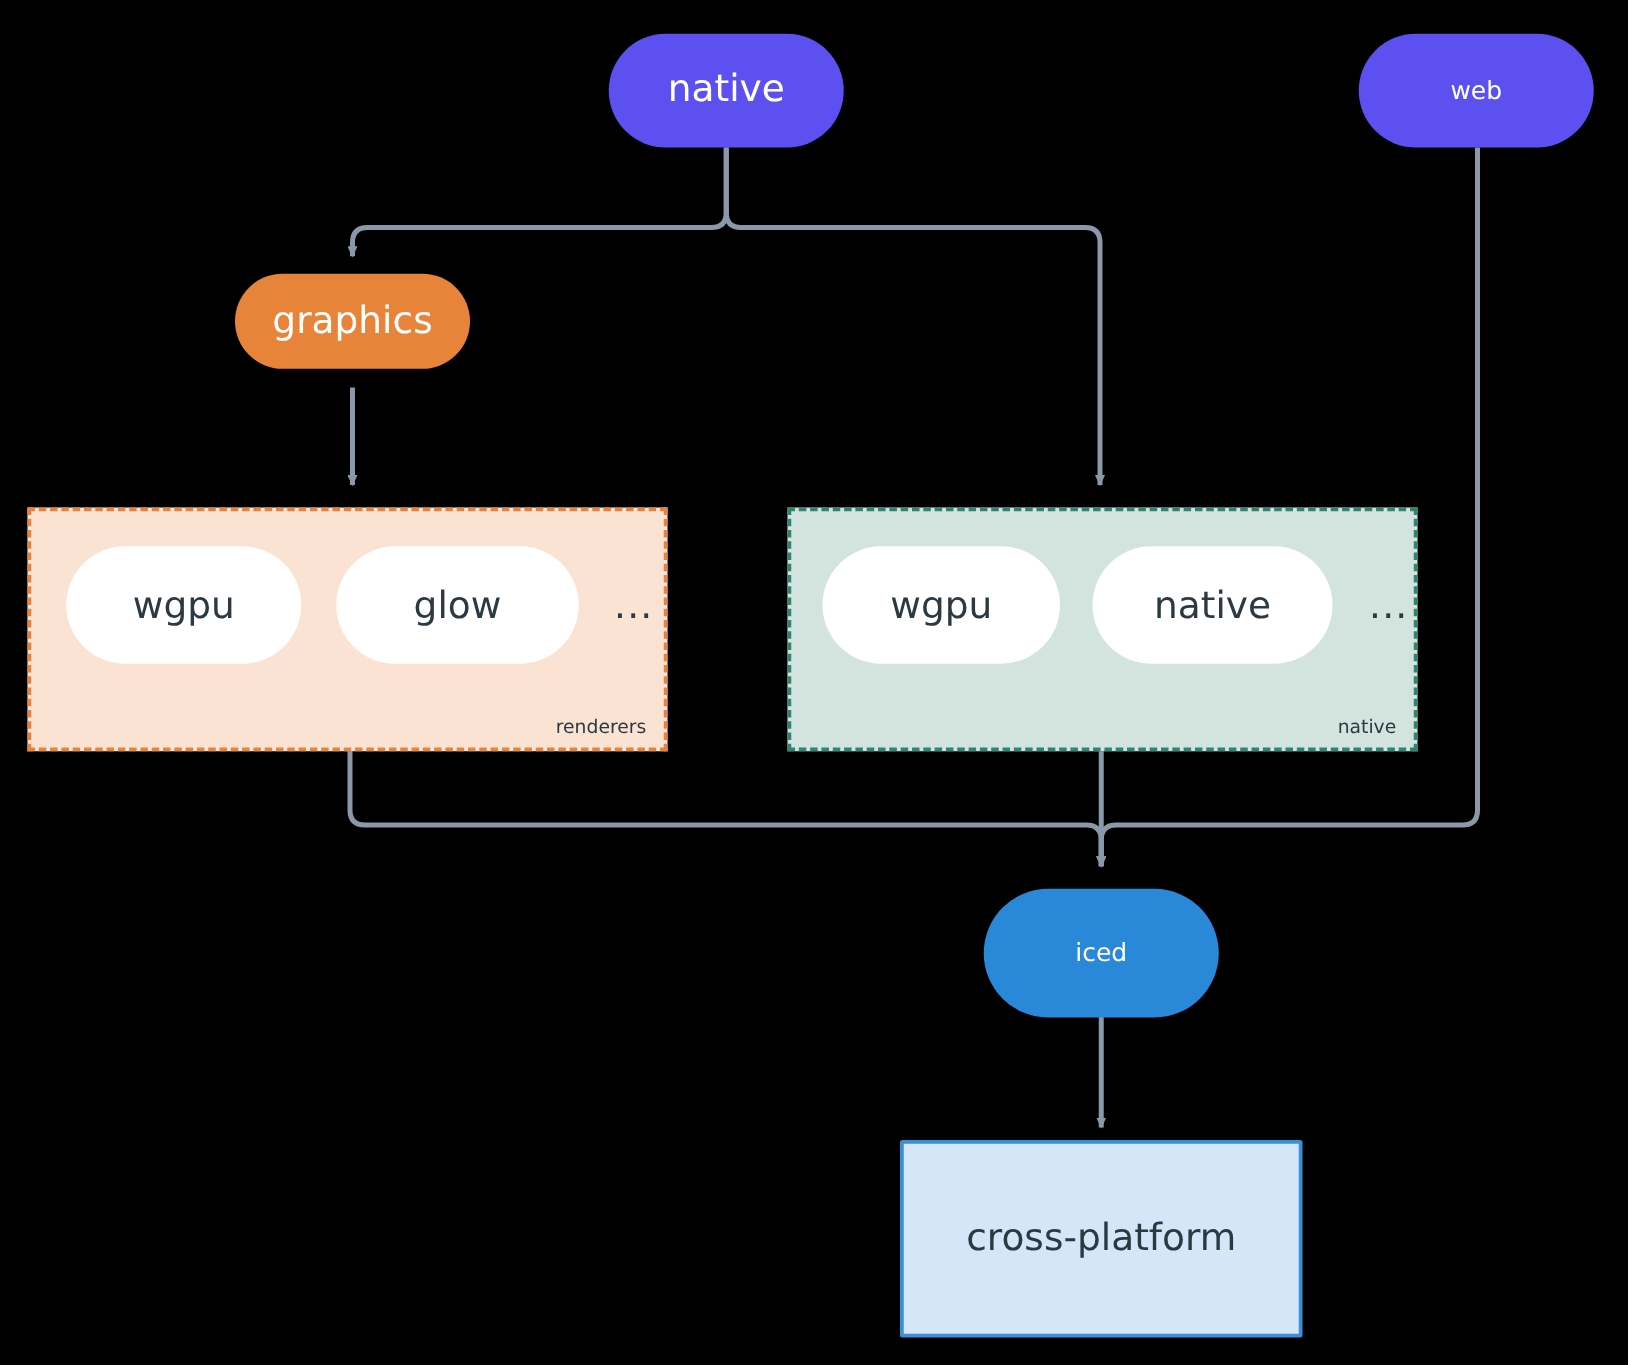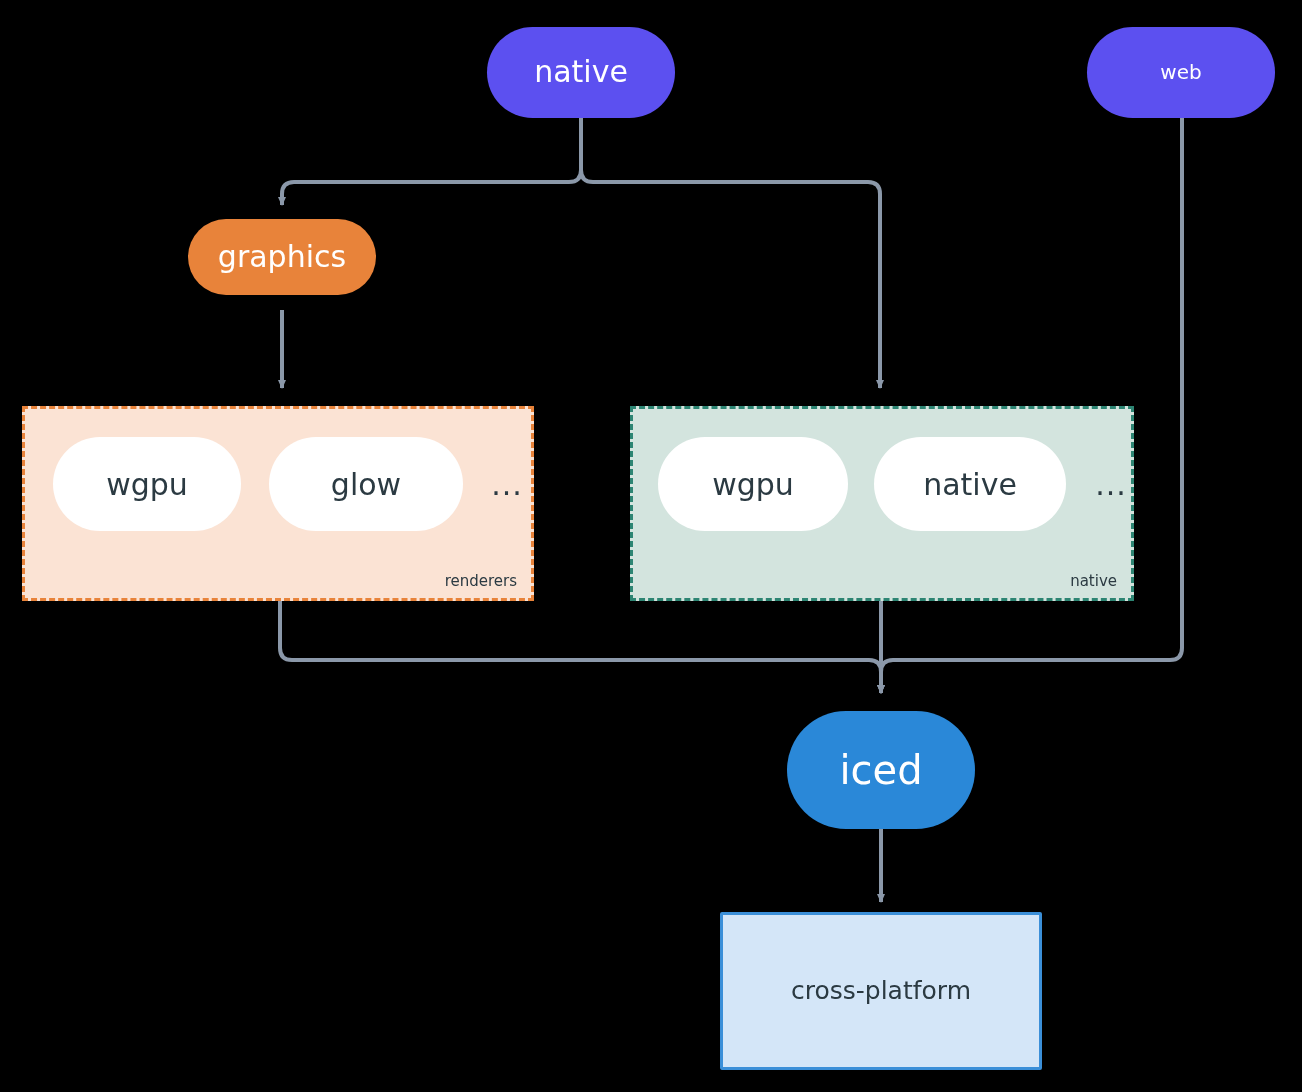--- a/index.html
+++ b/index.html
@@ -57,33 +57,33 @@
   }
   .node-graphics {
     left: 188px;  top: 219px;
     width: 188px; height: 76px;
     background: #E8833A;
     color: #ffffff;
     font-size: 30px;
   }
   .node-iced {
     left: 787px;  top: 711px;
-    width: 188px; height: 118px;
+    width: 188px; height: 103px;
     background: #2A88D8;
     color: #ffffff;
-    font-size: 40px;
+    font-size: 20px;
   }
   
   .node-app {
     left: 720px;  top: 912px;
     width: 322px; height: 158px;
     background: #D4E6F8;
     border: 3px solid #3B8FD8;
     color: #2B3A42;
-    font-size: 25px;
+    font-size: 30px;
     border-radius: 2px;
     flex-direction: column;
   }
   .node-app .line { display: block; }
   
   .group {
     position: absolute;
     box-sizing: border-box;
     border-style: dashed;
     border-width: 3px;

